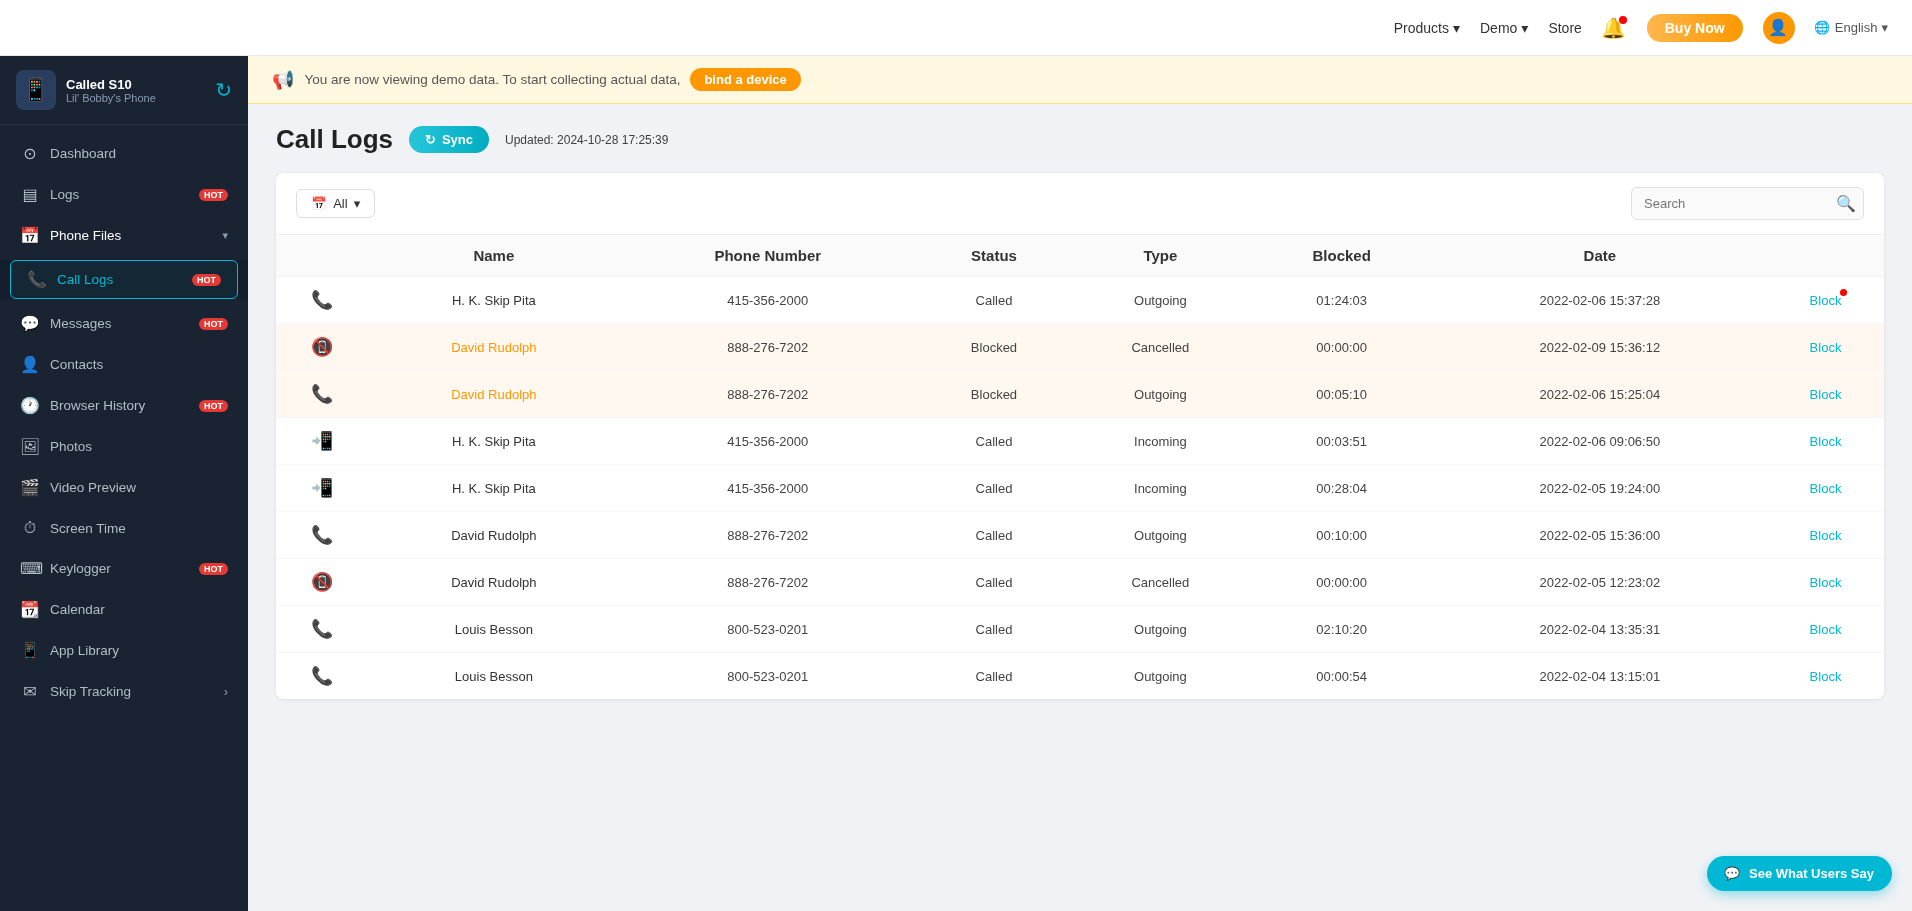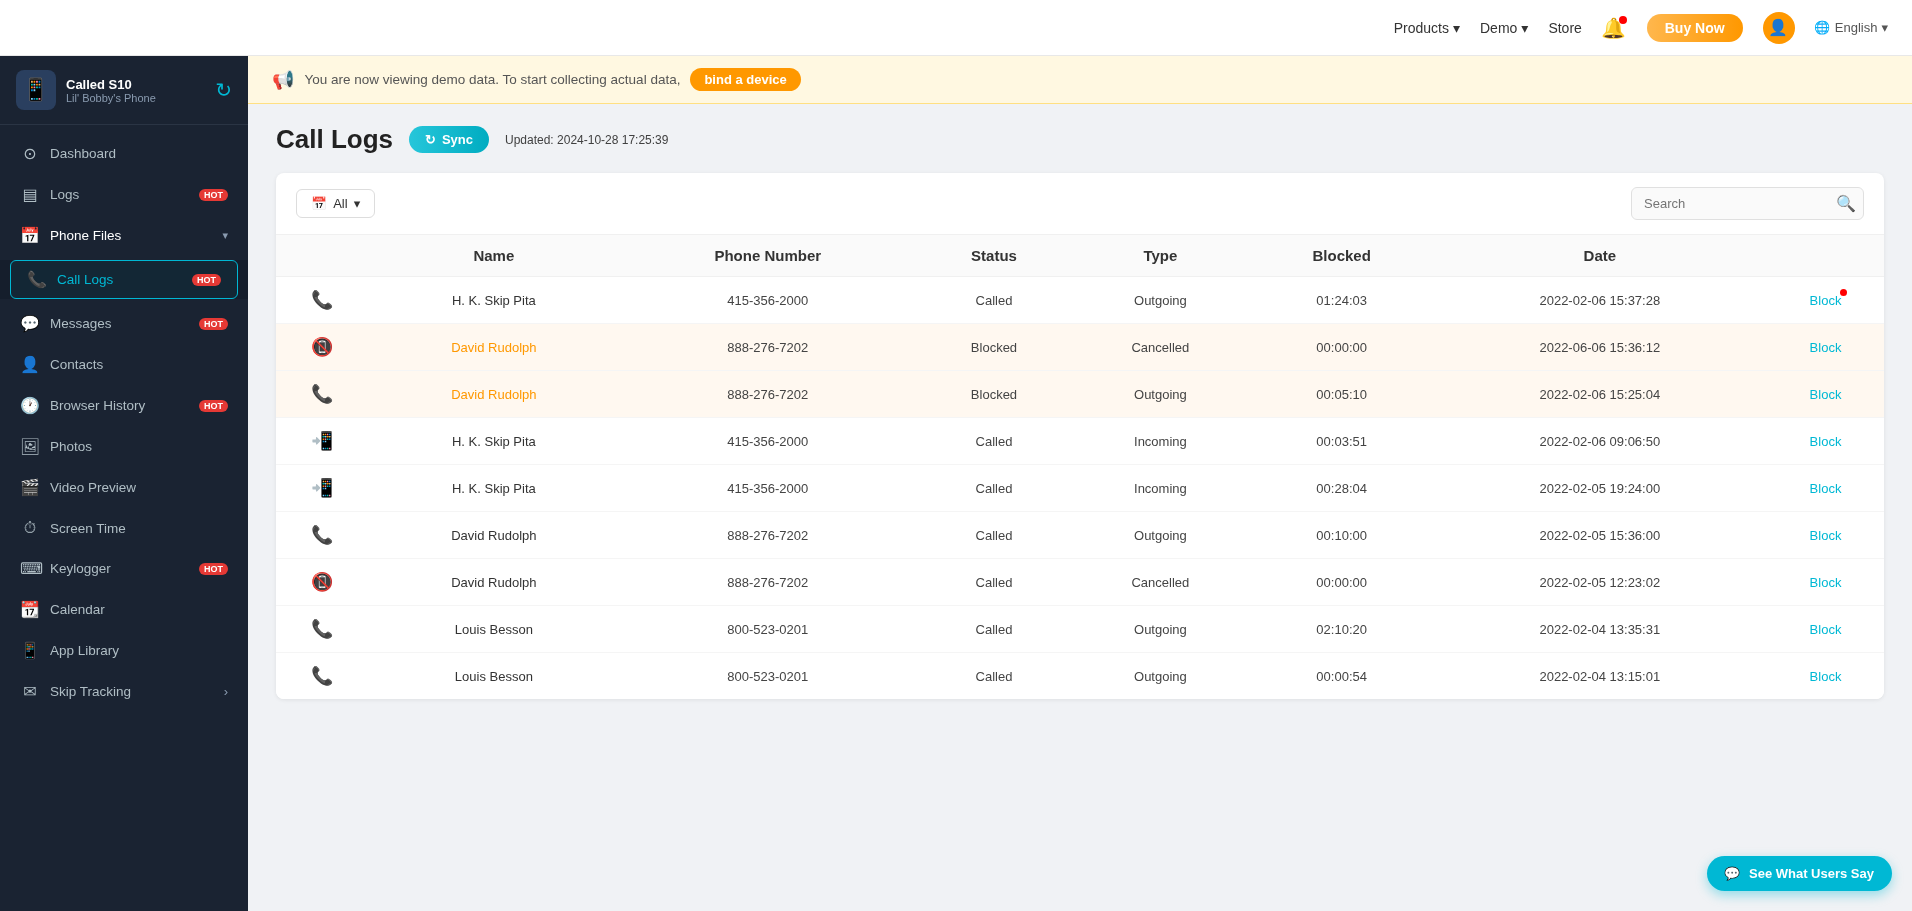--- a/index.html
+++ b/index.html
@@ -330,21 +330,21 @@
       <td>2022-02-06 15:37:28</td>
       <td><span class="block-btn-dot"><button class="block-btn">Block</button><span class="block-dot"></span></span></td>
     </tr>
                 <tr style="background: rgb(255, 248, 240);">
       <td style="color:#ff9800; font-size:18px;">📵</td>
       <td><span class="name-link">David Rudolph</span></td>
       <td>888-276-7202</td>
       <td>Blocked</td>
       <td>Cancelled</td>
       <td>00:00:00</td>
-      <td>2022-06-06 15:36:12</td>
+      <td>2022-02-09 15:36:12</td>
       <td><button class="block-btn">Block</button></td>
     </tr>
                 <tr style="background: rgb(255, 248, 240);">
       <td style="color:#00b8d4; font-size:18px;">📞</td>
       <td><span class="name-link">David Rudolph</span></td>
       <td>888-276-7202</td>
       <td>Blocked</td>
       <td>Outgoing</td>
       <td>00:05:10</td>
       <td>2022-02-06 15:25:04</td>

